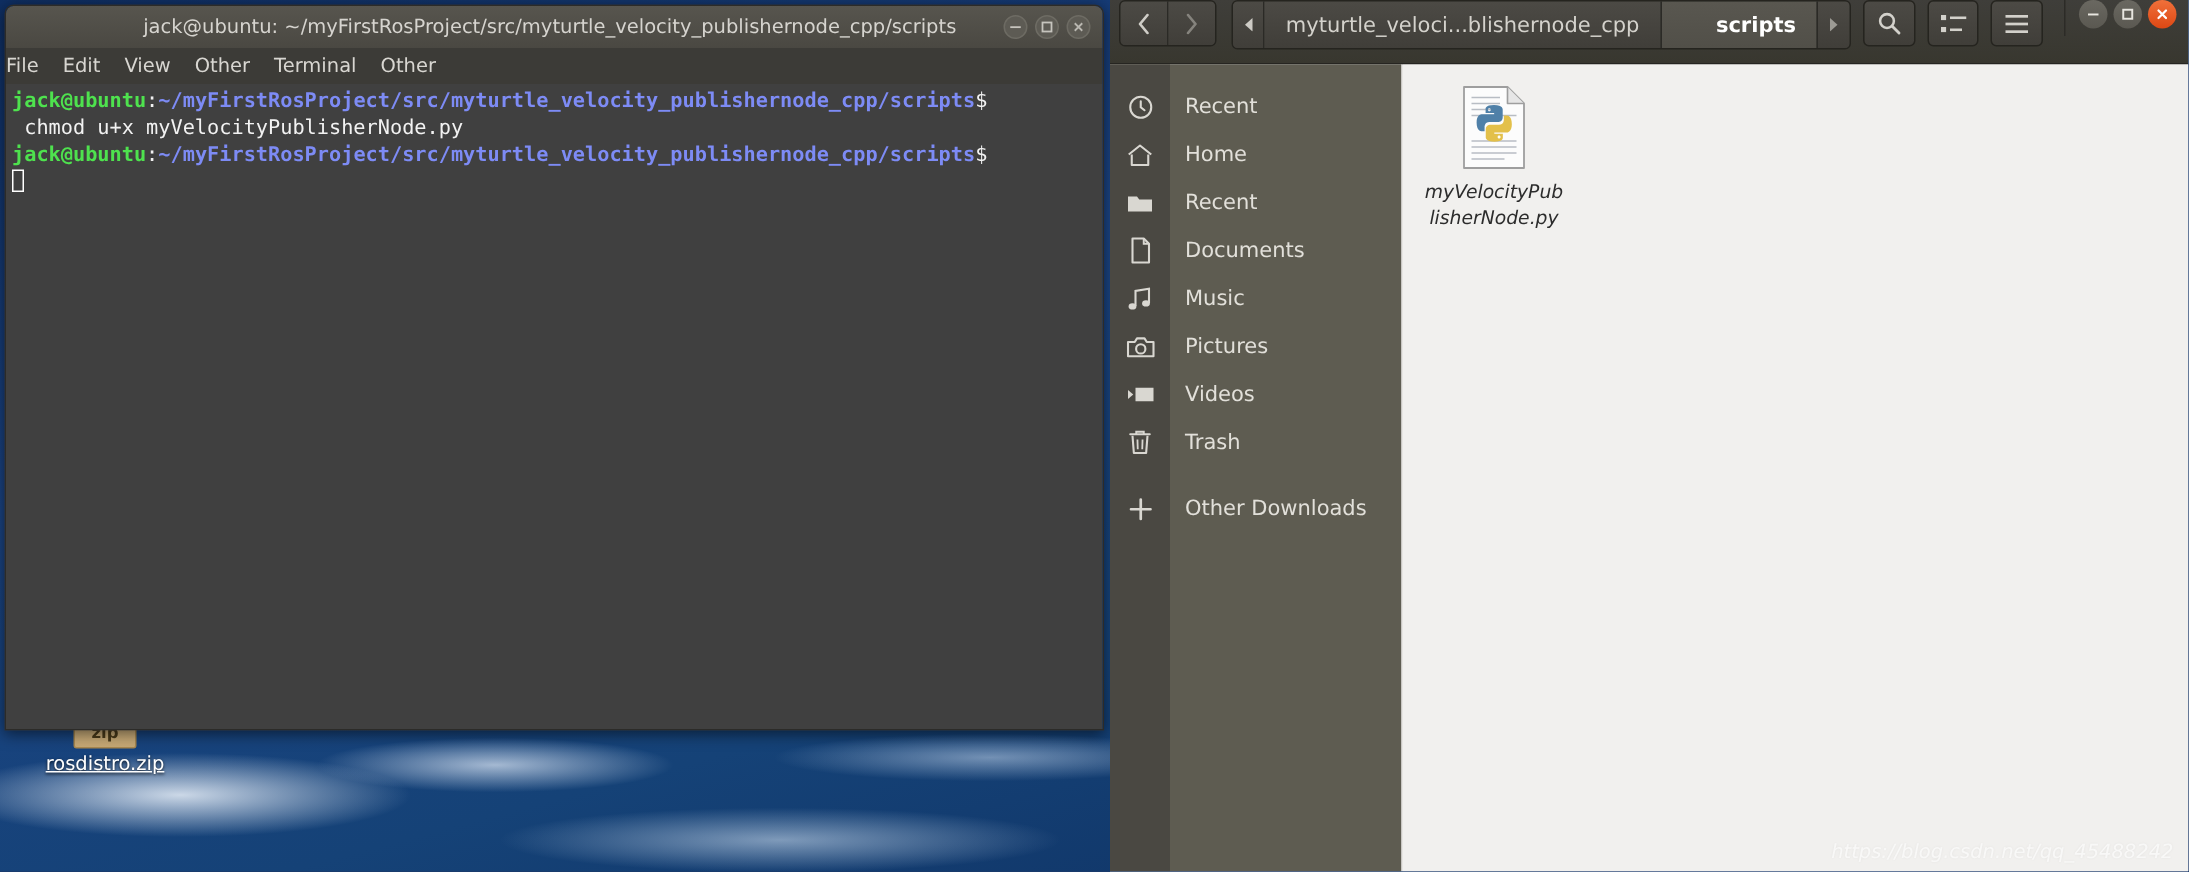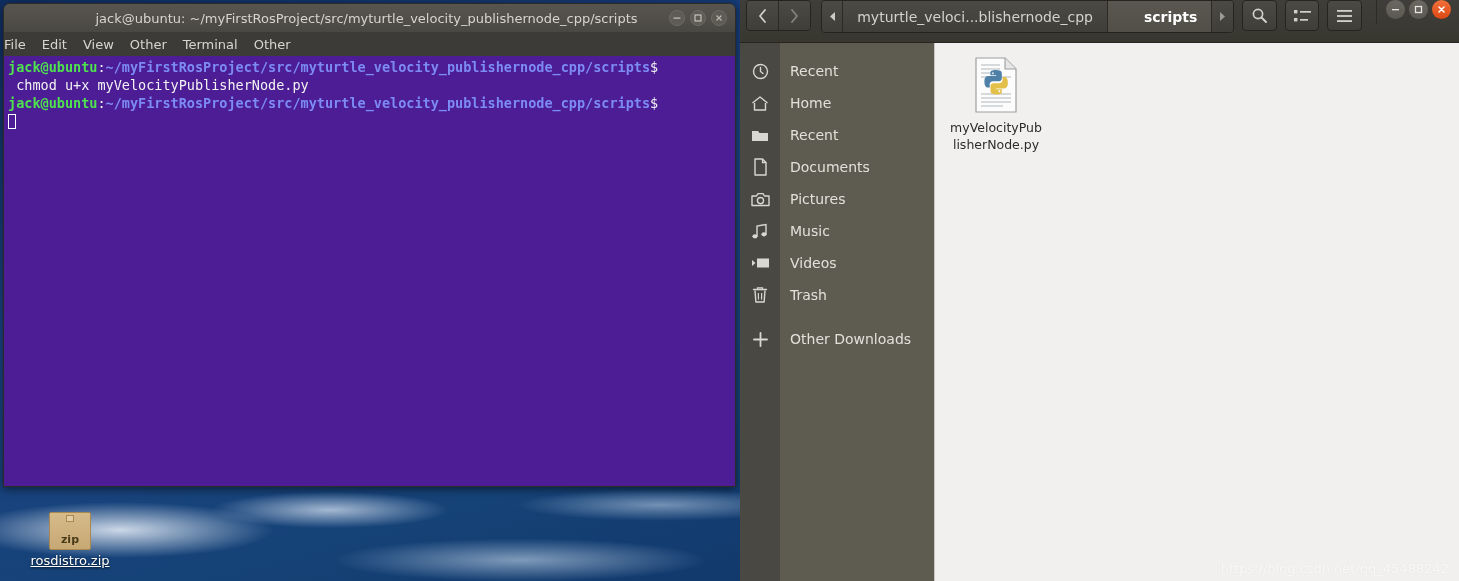--- a/index.html
+++ b/index.html
@@ -27,21 +27,21 @@
       radial-gradient(ellipse 200px 22px at 660px 505px, rgba(210,226,245,.50), rgba(210,226,245,0) 72%),
       radial-gradient(ellipse 300px 45px at 960px 545px, rgba(200,220,242,.40), rgba(200,220,242,0) 72%),
       radial-gradient(ellipse 420px 70px at 1180px 495px, rgba(190,212,238,.35), rgba(190,212,238,0) 75%),
       radial-gradient(ellipse 520px 120px at 1200px 580px, rgba(60,105,170,.55), rgba(60,105,170,0) 72%),
       linear-gradient(165deg, #0f2f63 0%, #1b4484 35%, #154277 65%, #0d2d5e 100%);
   }
 
   
   #desktop-icon {
     position: absolute;
-    left: 22px; top: 512px;
+    left: 22px; top: 461px;
     width: 96px;
     text-align: center;
     cursor: default;
   }
   #desktop-icon .zipglyph {
     width: 42px; height: 38px;
     margin: 0 auto;
     background: linear-gradient(180deg,#d6bb8a 0%, #c6a874 100%);
     border: 1px solid #a8884f;
     border-radius: 2px;
@@ -130,21 +130,21 @@
     gap: 16px;
     flex: 0 0 auto;
   }
   #term-menubar span {
     color: #d8d6d1;
     font-size: 13px;
     cursor: default;
   }
   #term-body {
     flex: 1;
-    background: #4c1d95;
+    background: #404040;
     padding: 2px 4px 0 4px;
     font-family: "DejaVu Sans Mono", monospace;
     font-size: 13.5px;
     line-height: 18px;
     overflow: hidden;
     position: relative;
   }
   .t-line { white-space: pre; }
   .t-green { color: #4ee24e; font-weight: bold; }
   .t-white { color: #f2f2f2; }
@@ -302,20 +302,21 @@
   #naut-divider {
     width: 1px;
     background: #c9c7c3;
     flex: 0 0 auto;
   }
   #naut-content {
     flex: 1;
     background: #f1f0ee;
     position: relative;
     padding: 14px 0 0 14px;
+    font-style: italic;
   }
   .file-item {
     width: 94px;
     text-align: center;
     cursor: default;
   }
   .pyicon {
     width: 46px; height: 56px;
     margin: 0 auto 6px auto;
     position: relative;
@@ -505,37 +506,37 @@
               <path d="M2 1 L9.5 1 L13 4.5 L13 17 L2 17 Z" fill="none" stroke="#d9d7d1" stroke-width="1.4" stroke-linejoin="round"></path>
               <path d="M9.5 1 L9.5 4.5 L13 4.5" fill="none" stroke="#d9d7d1" stroke-width="1.3"></path>
             </svg>
         </span>
         <span class="side-label">Documents</span>
       </div>
 
 
       <div class="side-item">
         <span class="side-ico">
-          <svg width="19" height="15" viewBox="0 0 19 15">
-              <path d="M1 4 L5.5 4 L7 1.6 L12 1.6 L13.5 4 L18 4 L18 13.5 L1 13.5 Z" fill="none" stroke="#d9d7d1" stroke-width="1.4" stroke-linejoin="round"></path>
-              <circle cx="9.5" cy="8.6" r="3.1" fill="none" stroke="#d9d7d1" stroke-width="1.4"></circle>
-            </svg>
-        </span>
-        <span class="side-label">Pictures</span>
-      </div>
-
-      <div class="side-item">
-        <span class="side-ico">
           <svg width="18" height="17" viewBox="0 0 18 17">
               <path d="M6 13 L6 3 L15 1.5 L15 11" fill="none" stroke="#d9d7d1" stroke-width="1.4"></path>
               <ellipse cx="4" cy="13.3" rx="2.6" ry="2.1" fill="#d9d7d1"></ellipse>
               <ellipse cx="13" cy="11.3" rx="2.6" ry="2.1" fill="#d9d7d1"></ellipse>
             </svg>
         </span>
         <span class="side-label">Music</span>
+      </div>
+
+      <div class="side-item">
+        <span class="side-ico">
+          <svg width="19" height="15" viewBox="0 0 19 15">
+              <path d="M1 4 L5.5 4 L7 1.6 L12 1.6 L13.5 4 L18 4 L18 13.5 L1 13.5 Z" fill="none" stroke="#d9d7d1" stroke-width="1.4" stroke-linejoin="round"></path>
+              <circle cx="9.5" cy="8.6" r="3.1" fill="none" stroke="#d9d7d1" stroke-width="1.4"></circle>
+            </svg>
+        </span>
+        <span class="side-label">Pictures</span>
       </div>
 
       <div class="side-item">
         <span class="side-ico">
           <svg width="19" height="14" viewBox="0 0 19 14">
               <path d="M1 4 L1 10 L4.5 7 Z" fill="#d9d7d1"></path>
               <rect x="6" y="2.5" width="12" height="9" fill="#d9d7d1"></rect>
             </svg>
         </span>
         <span class="side-label">Videos</span>

